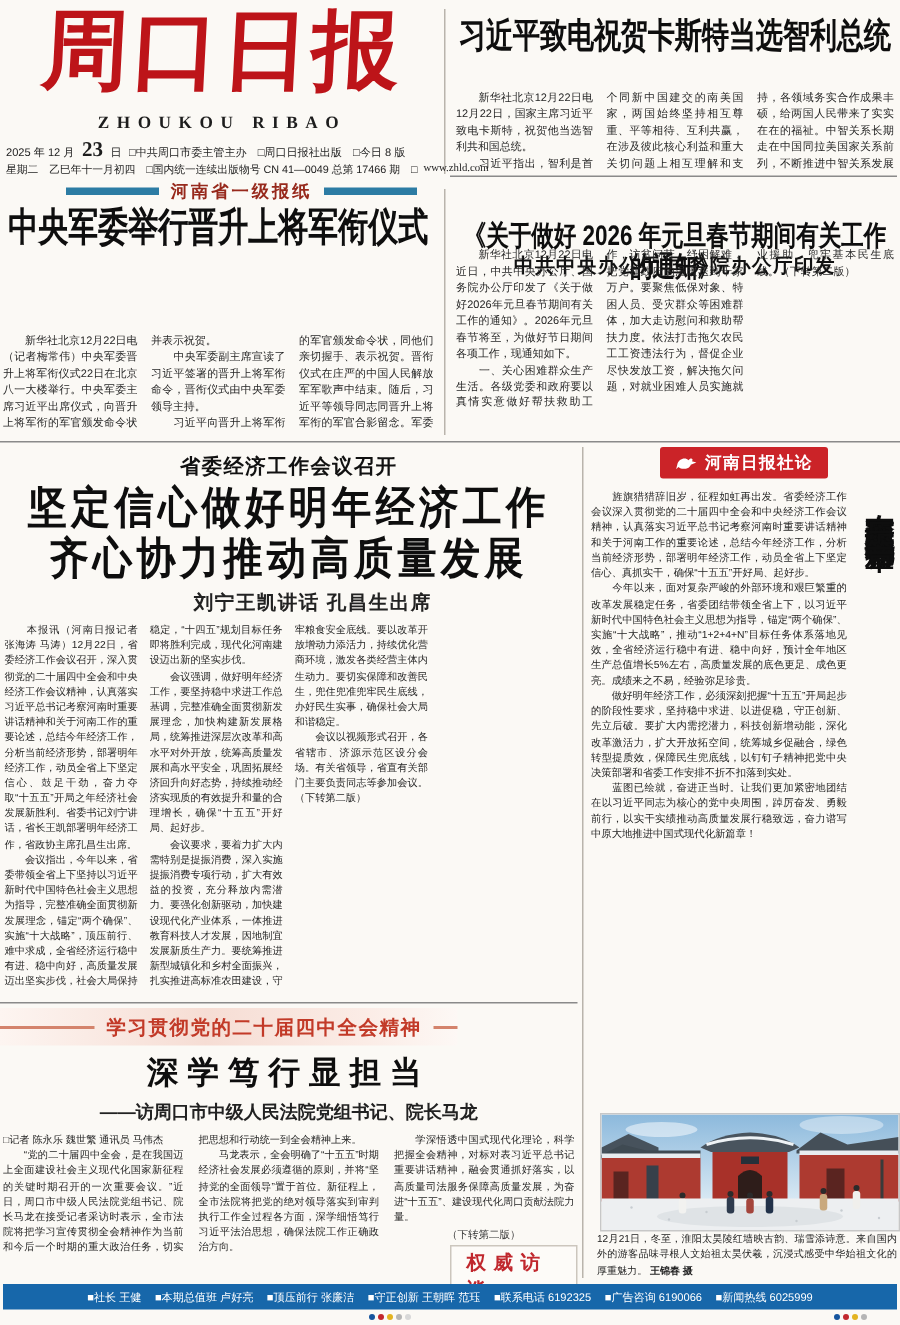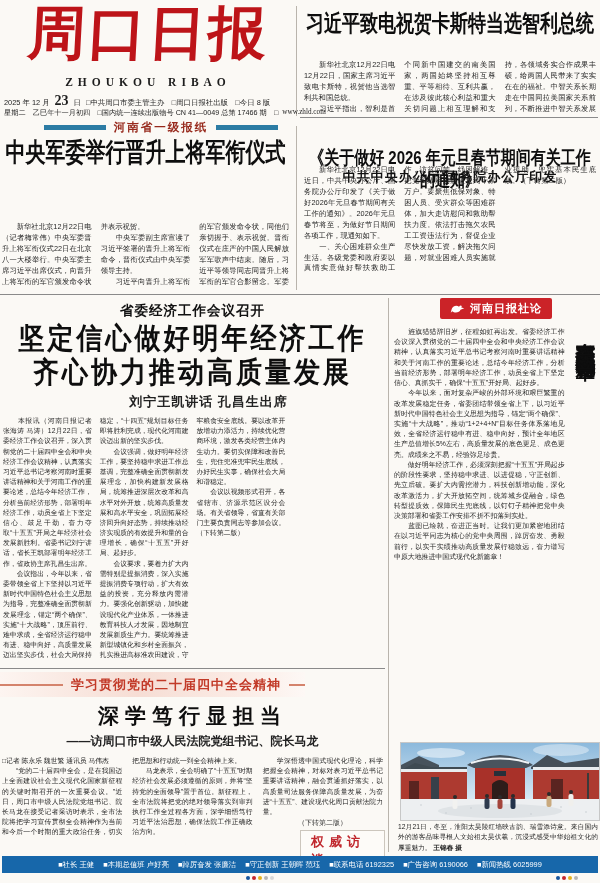--- a/index.html
+++ b/index.html
@@ -242,21 +242,21 @@
   </svg>
 </div>
 <div class="abs" id="caption">
   <span>12月21日，冬至，淮阳太昊陵红墙映古韵、瑞雪添诗意。来自国内外的游客品味寻根人文始祖太昊伏羲，沉浸式感受中华始祖文化的厚重魅力。</span>
   <span class="credit">王锦春 摄</span>
 </div>
 
 <div class="abs" id="footer-bar">
   <span>■社长 王健</span>
   <span>■本期总值班 卢好亮</span>
-  <span>■踔厉奋发 张廉洁</span>
+  <span>■顶压前行 张廉洁</span>
   <span>■守正创新 王朝晖 范珏</span>
   <span>■联系电话 6192325</span>
   <span>■广告咨询 6190066</span>
   <span>■新闻热线 6025999</span>
 </div>
 <div class="abs regmarks rm1">
   <span class="dot d-blue"></span>
     <span class="dot d-red"></span>
     <span class="dot d-yel"></span>
     <span class="dot d-gray"></span>

